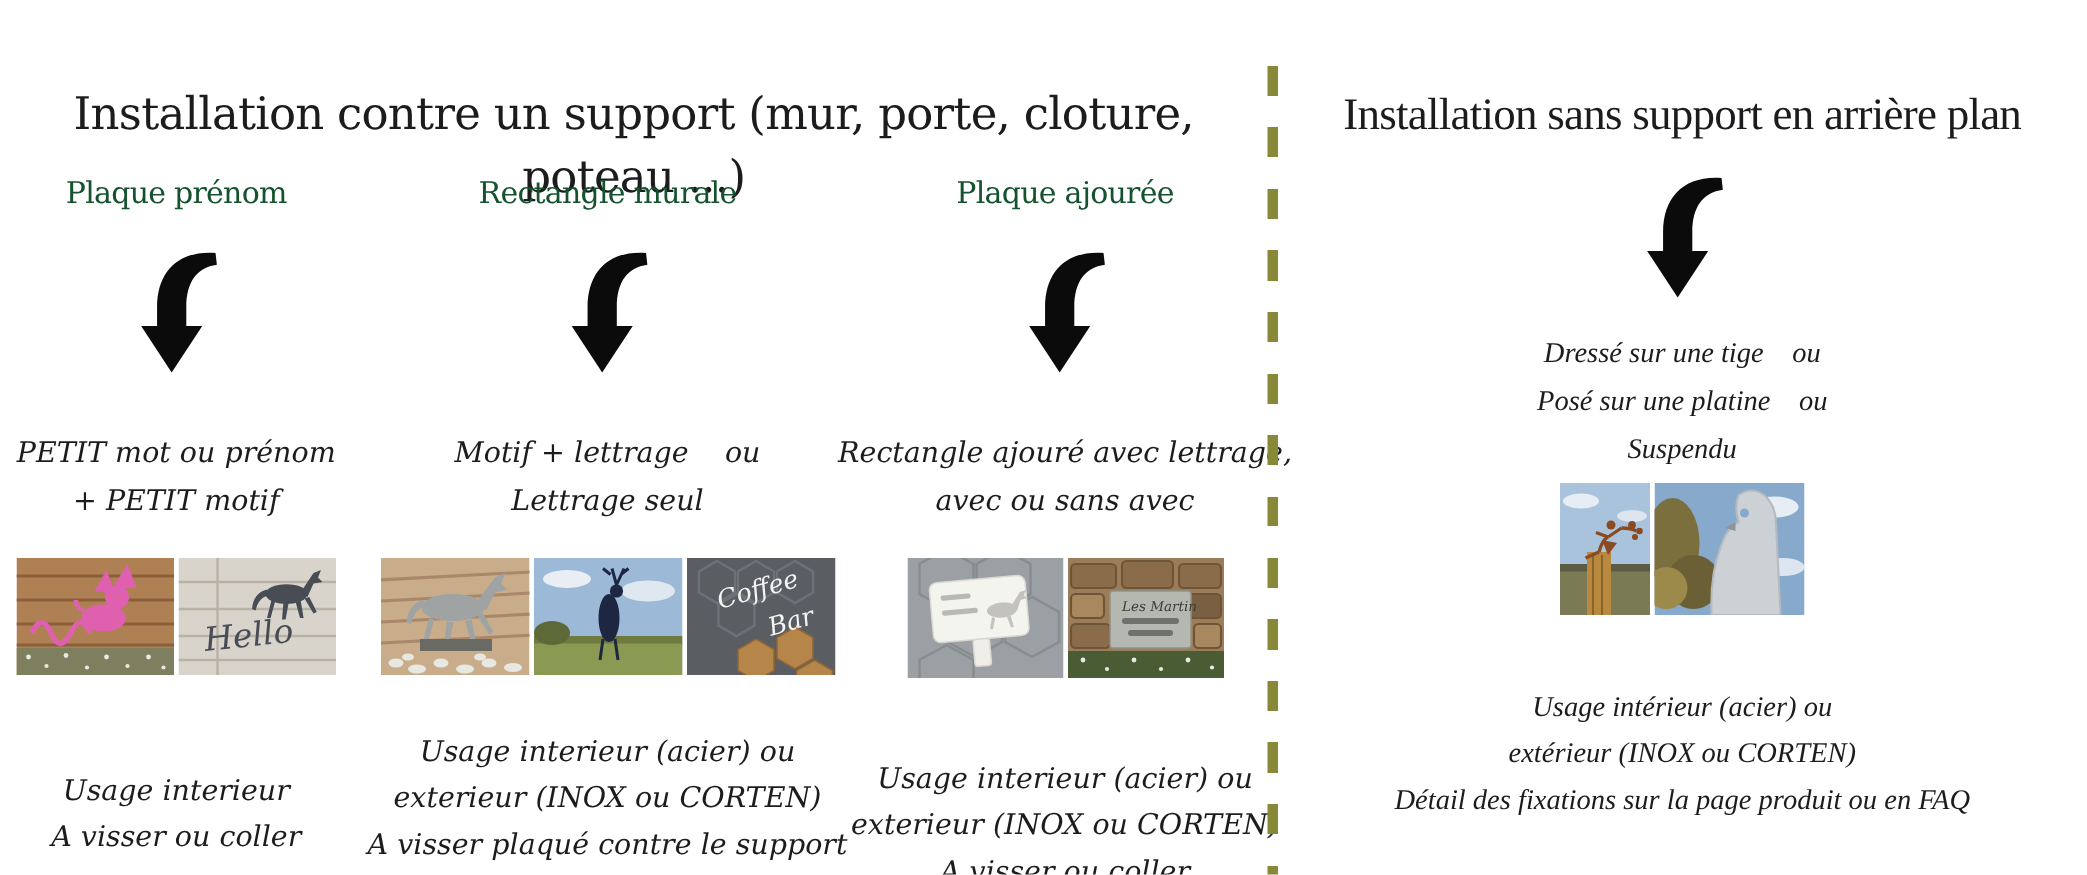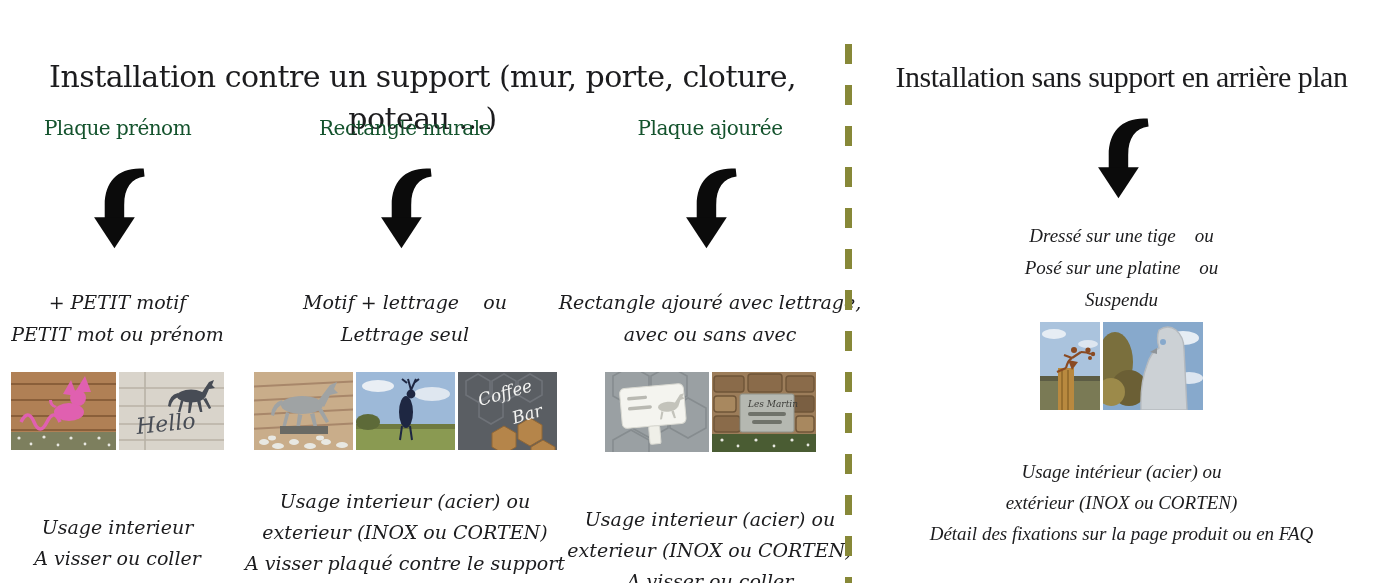--- a/index.html
+++ b/index.html
@@ -56,22 +56,22 @@
 
       <div class="col col-1">
         <div class="col-title">Plaque prénom</div>
         <div class="arrow-slot">
           <svg viewBox="0 0 70 95">
             <path d="M64,3 C36,1 20,17 20,44 L20,60 L42,60 L42,44 C42,25 50,14 65,12 Z" fill="#0b0b0b"></path>
             <polygon points="8,58 54,58 31,93" fill="#0b0b0b"></polygon>
           </svg>
         </div>
         <div class="desc">
+          <div class="line">PETIT mot ou prénom</div>
           <div class="line">+ PETIT motif</div>
-          <div class="line">PETIT mot ou prénom</div>
         </div>
         <div class="photos">
 
           <svg width="105" height="78" viewBox="0 0 105 78">
             <rect width="105" height="78" fill="#b08055"></rect>
             <g stroke="#8a5f3a" stroke-width="2">
               <line x1="0" y1="12" x2="105" y2="12"></line>
                 <line x1="0" y1="28" x2="105" y2="28"></line>
               <line x1="0" y1="44" x2="105" y2="44"></line>
                 <line x1="0" y1="58" x2="105" y2="58"></line>

